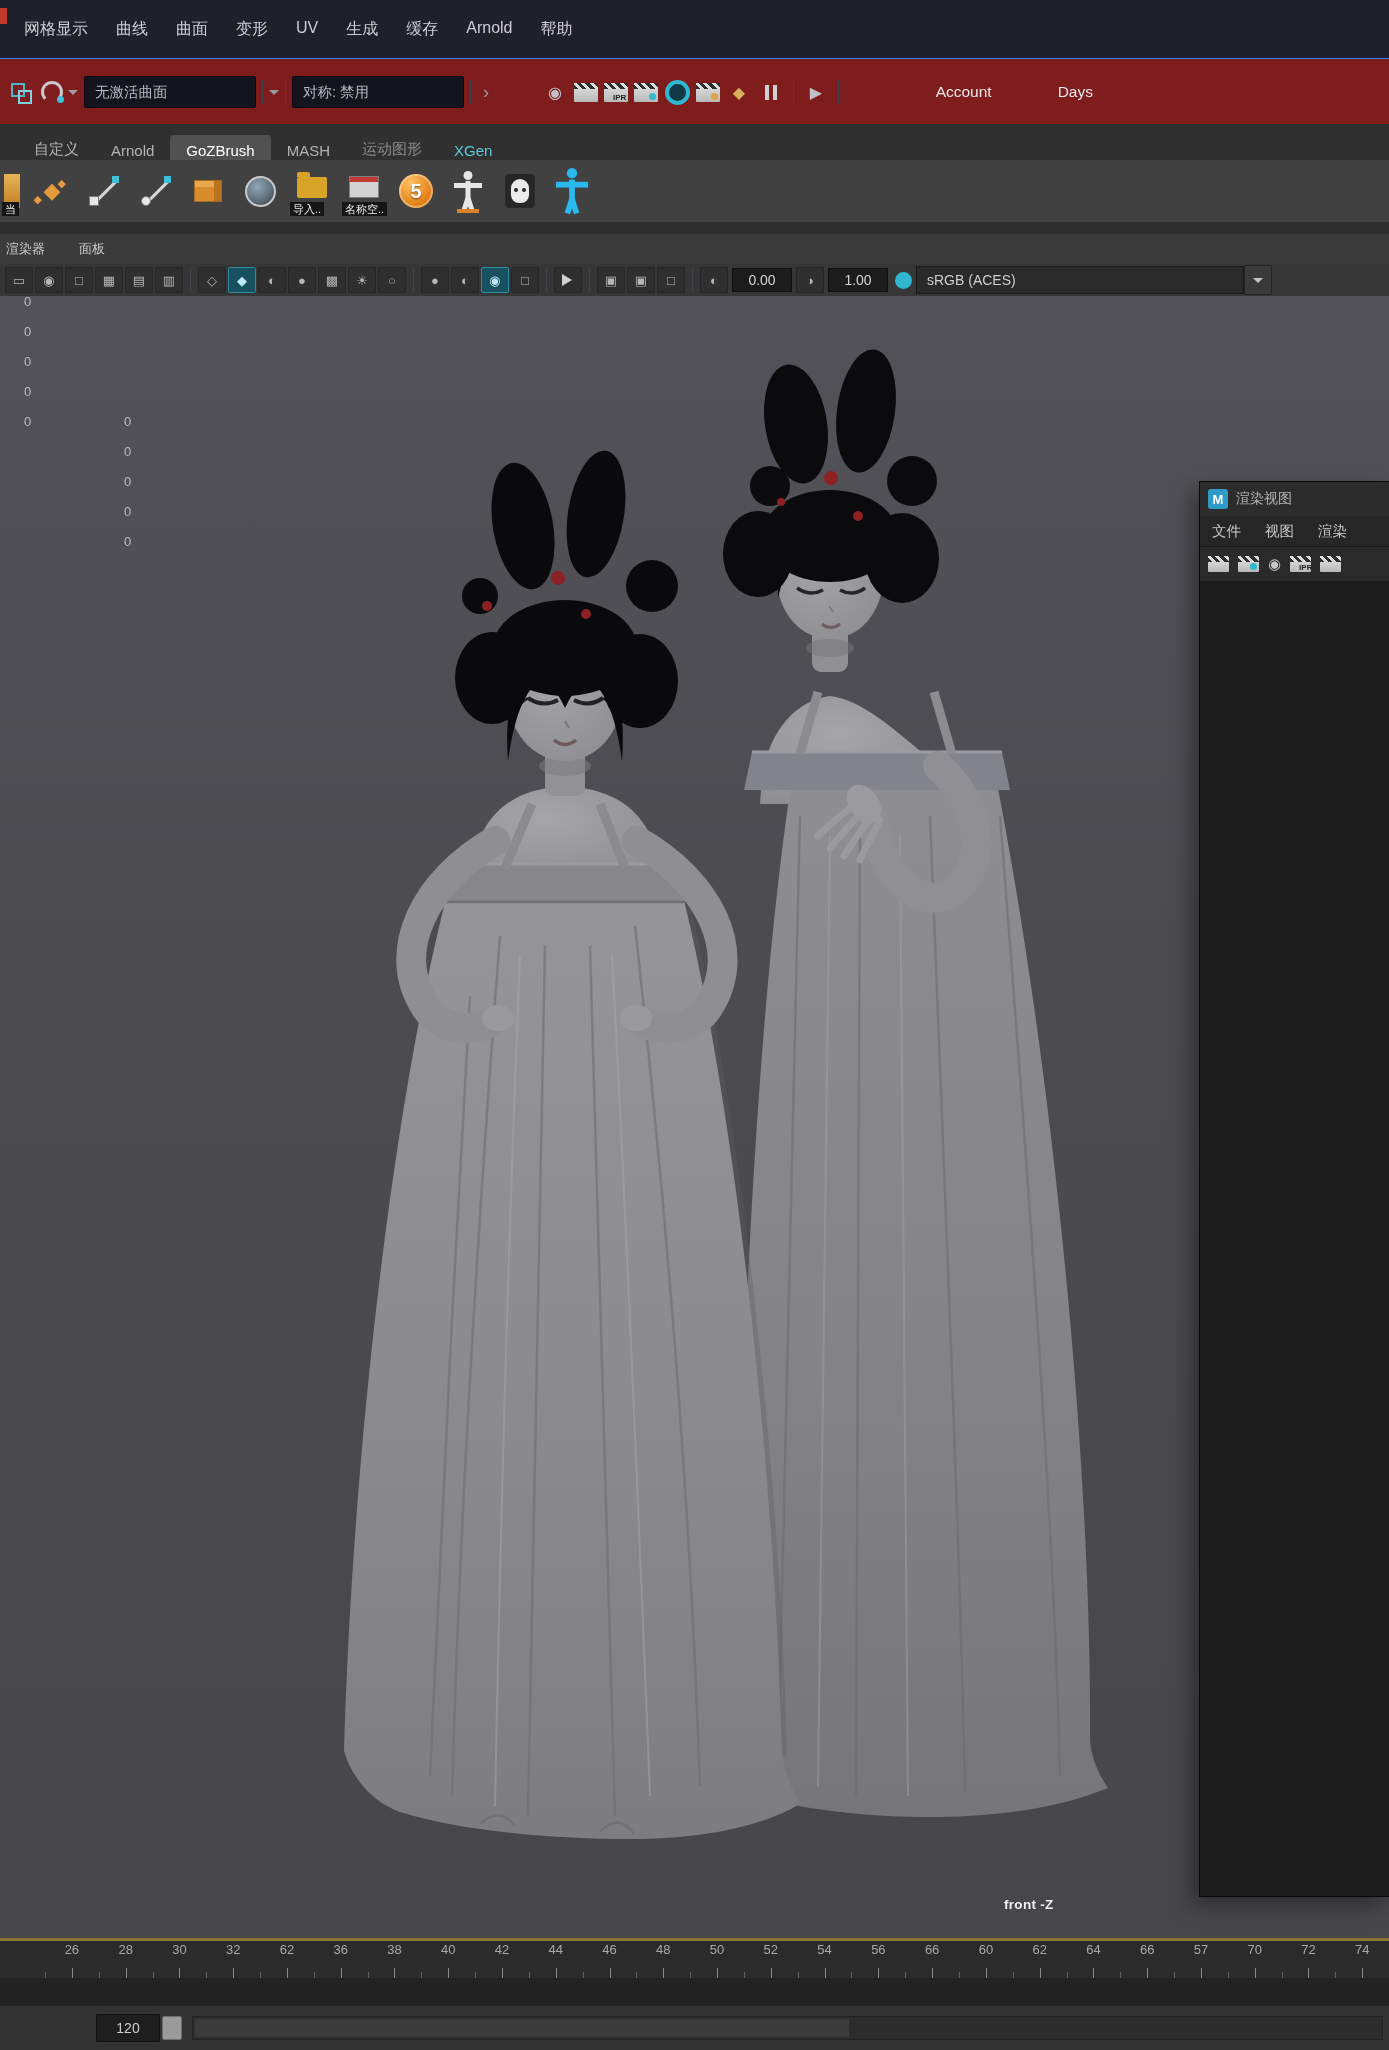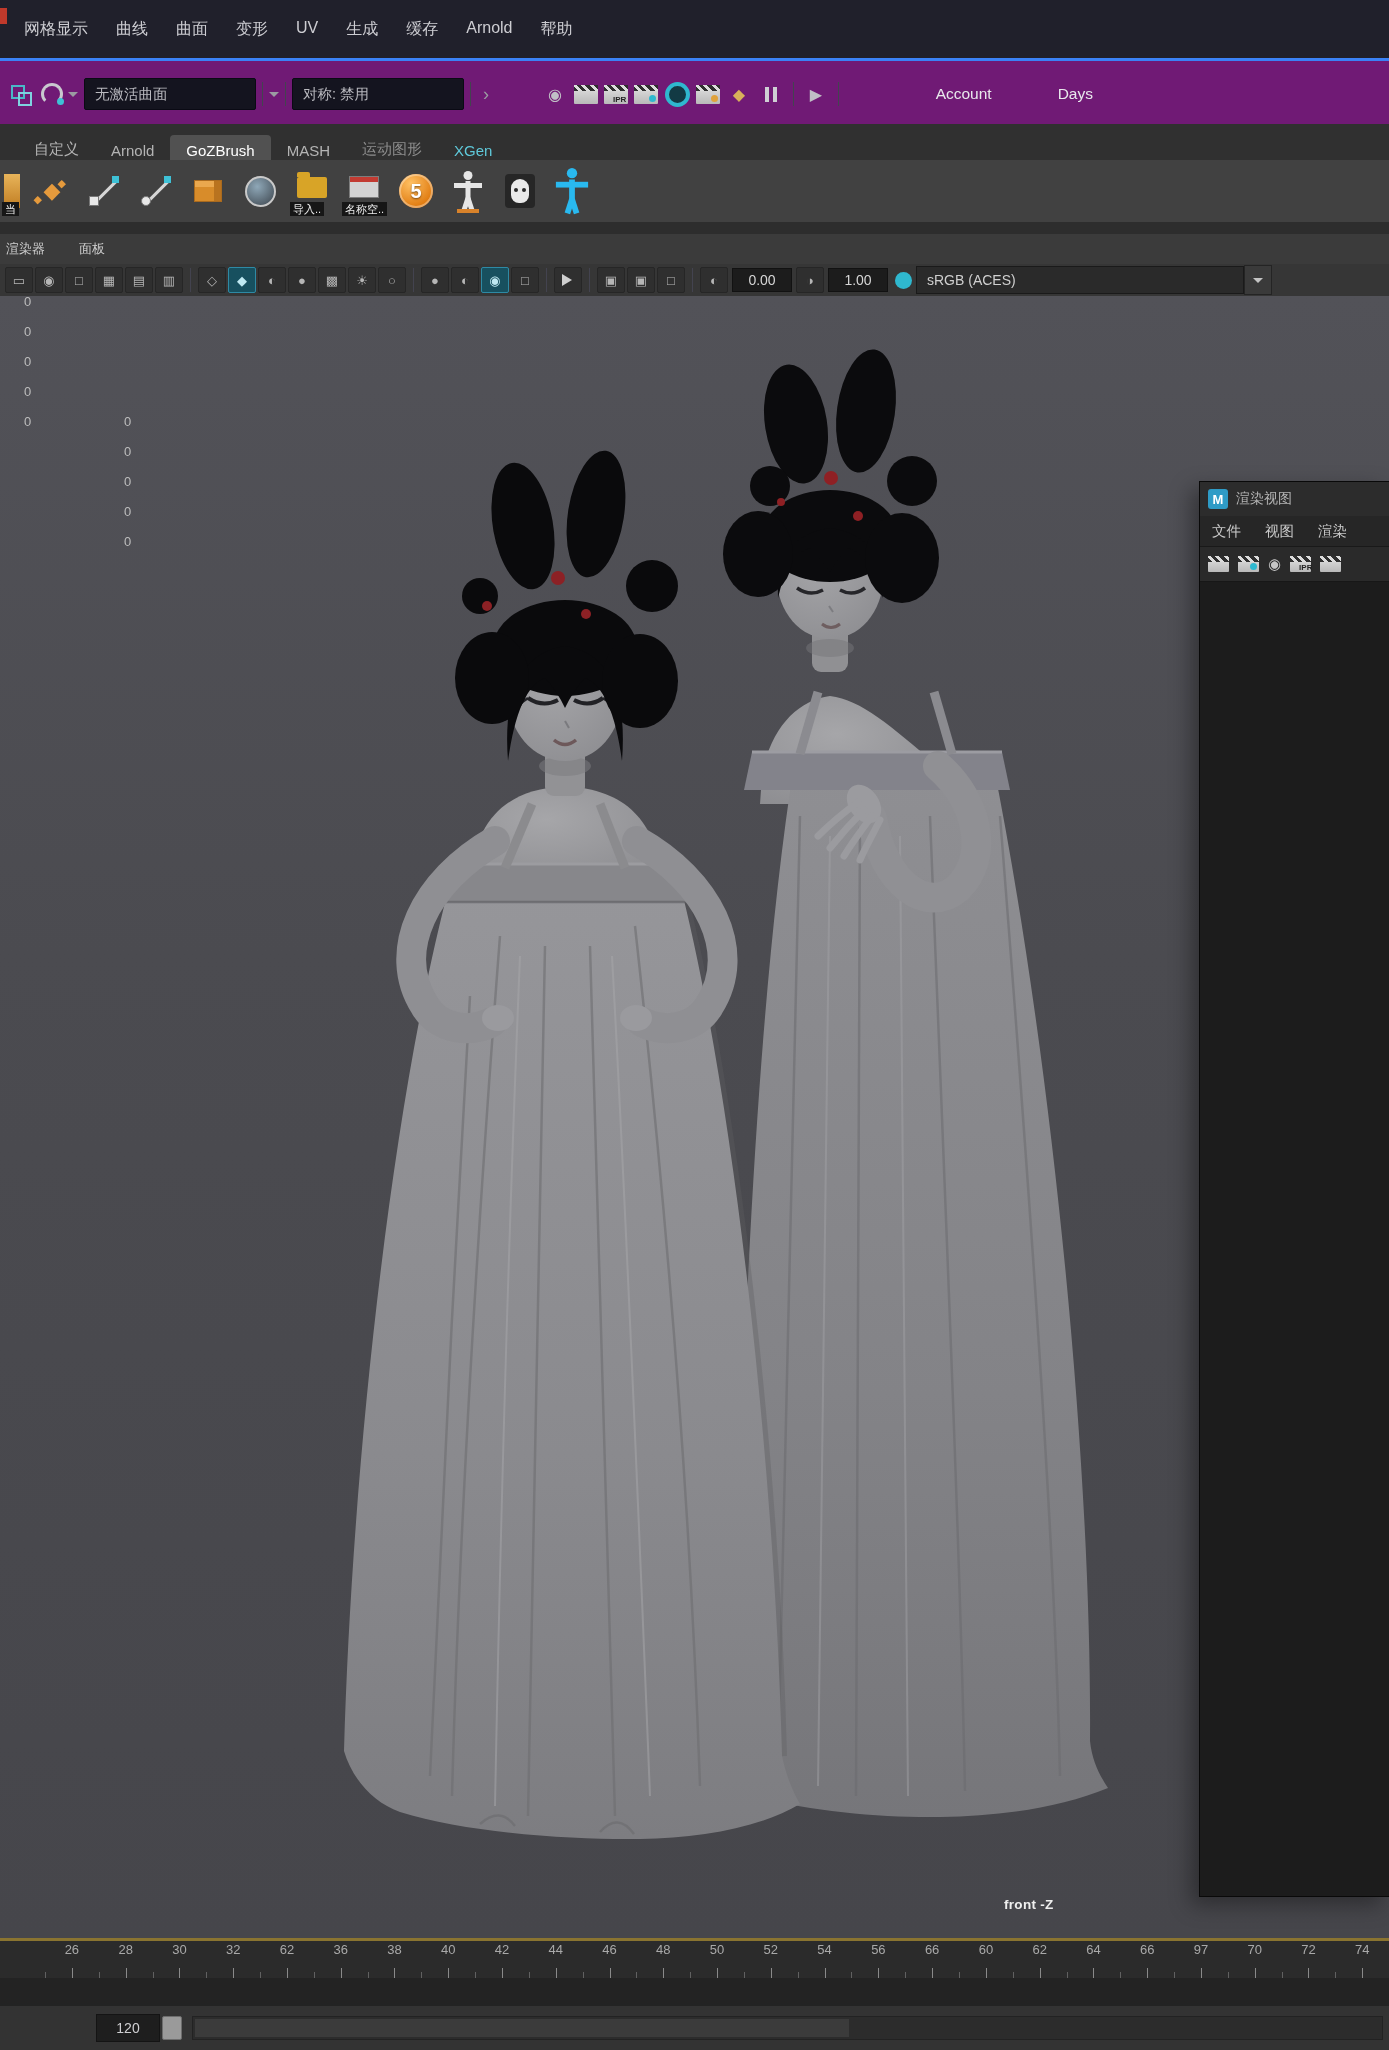--- a/index.html
+++ b/index.html
@@ -9,21 +9,21 @@
     -webkit-user-select:none;user-select:none;cursor:default;
   }
   .row{position:absolute;left:0;right:0;display:flex;align-items:center;}
 
   
   #menubar{top:0;height:58px;background:#20202b;color:#cdcdd2;font-size:16px;padding-left:10px;}
   #menubar .mi{padding:6px 14px;white-space:nowrap;}
   #appchip{position:absolute;left:0;top:8px;width:7px;height:16px;background:#c0392b;}
 
   
-  #statusline{top:58px;height:66px;background:#701a75;border-top:3px solid #3b82f6;padding-left:4px;}
+  #statusline{top:58px;height:66px;background:#7f1d1d;border-top:1px solid #3b82f6;padding-left:4px;}
   .fi{width:28px;height:26px;display:flex;align-items:center;justify-content:center;color:#c0c0c6;font-size:16px;margin:0 2px;flex:none;}
   .sq2{position:relative;width:18px;height:18px;}
   .sq2 i{position:absolute;width:10px;height:10px;border:2px solid #49b8c8;display:block;}
   .sq2 i.b{left:7px;top:7px;border-color:#7fd2df;}
   .arc{width:16px;height:16px;border:3px solid #c9c9cf;border-radius:50%;border-bottom-color:transparent;position:relative;}
   .arc::after{content:"";position:absolute;right:-4px;bottom:-3px;width:7px;height:7px;border-radius:50%;background:#3ec1d6;}
   .caret{width:0;height:0;border:5px solid transparent;border-top-color:#9b9ba2;margin-top:6px;flex:none;}
   .vsep{width:1px;height:24px;background:#43434f;margin:0 6px;flex:none;}
   .tfield{height:30px;background:#14141f;border:1px solid #0a0a14;border-radius:2px;color:#b9b9bf;
           font-size:14.5px;display:flex;align-items:center;padding:0 10px;flex:none;}
@@ -527,21 +527,21 @@
       <div class="tl-cell"><span>48</span></div>
       <div class="tl-cell"><span>50</span></div>
       <div class="tl-cell"><span>52</span></div>
       <div class="tl-cell"><span>54</span></div>
       <div class="tl-cell"><span>56</span></div>
       <div class="tl-cell"><span>66</span></div>
       <div class="tl-cell"><span>60</span></div>
       <div class="tl-cell"><span>62</span></div>
       <div class="tl-cell"><span>64</span></div>
       <div class="tl-cell"><span>66</span></div>
-      <div class="tl-cell"><span>97</span></div>
+      <div class="tl-cell"><span>57</span></div>
       <div class="tl-cell"><span>70</span></div>
       <div class="tl-cell"><span>72</span></div>
       <div class="tl-cell"><span>74</span></div>
     </div>
 </div>
 
 <div id="midstrip"></div>
 
 <div id="rangerow">
   <div id="rangefield">120</div>

